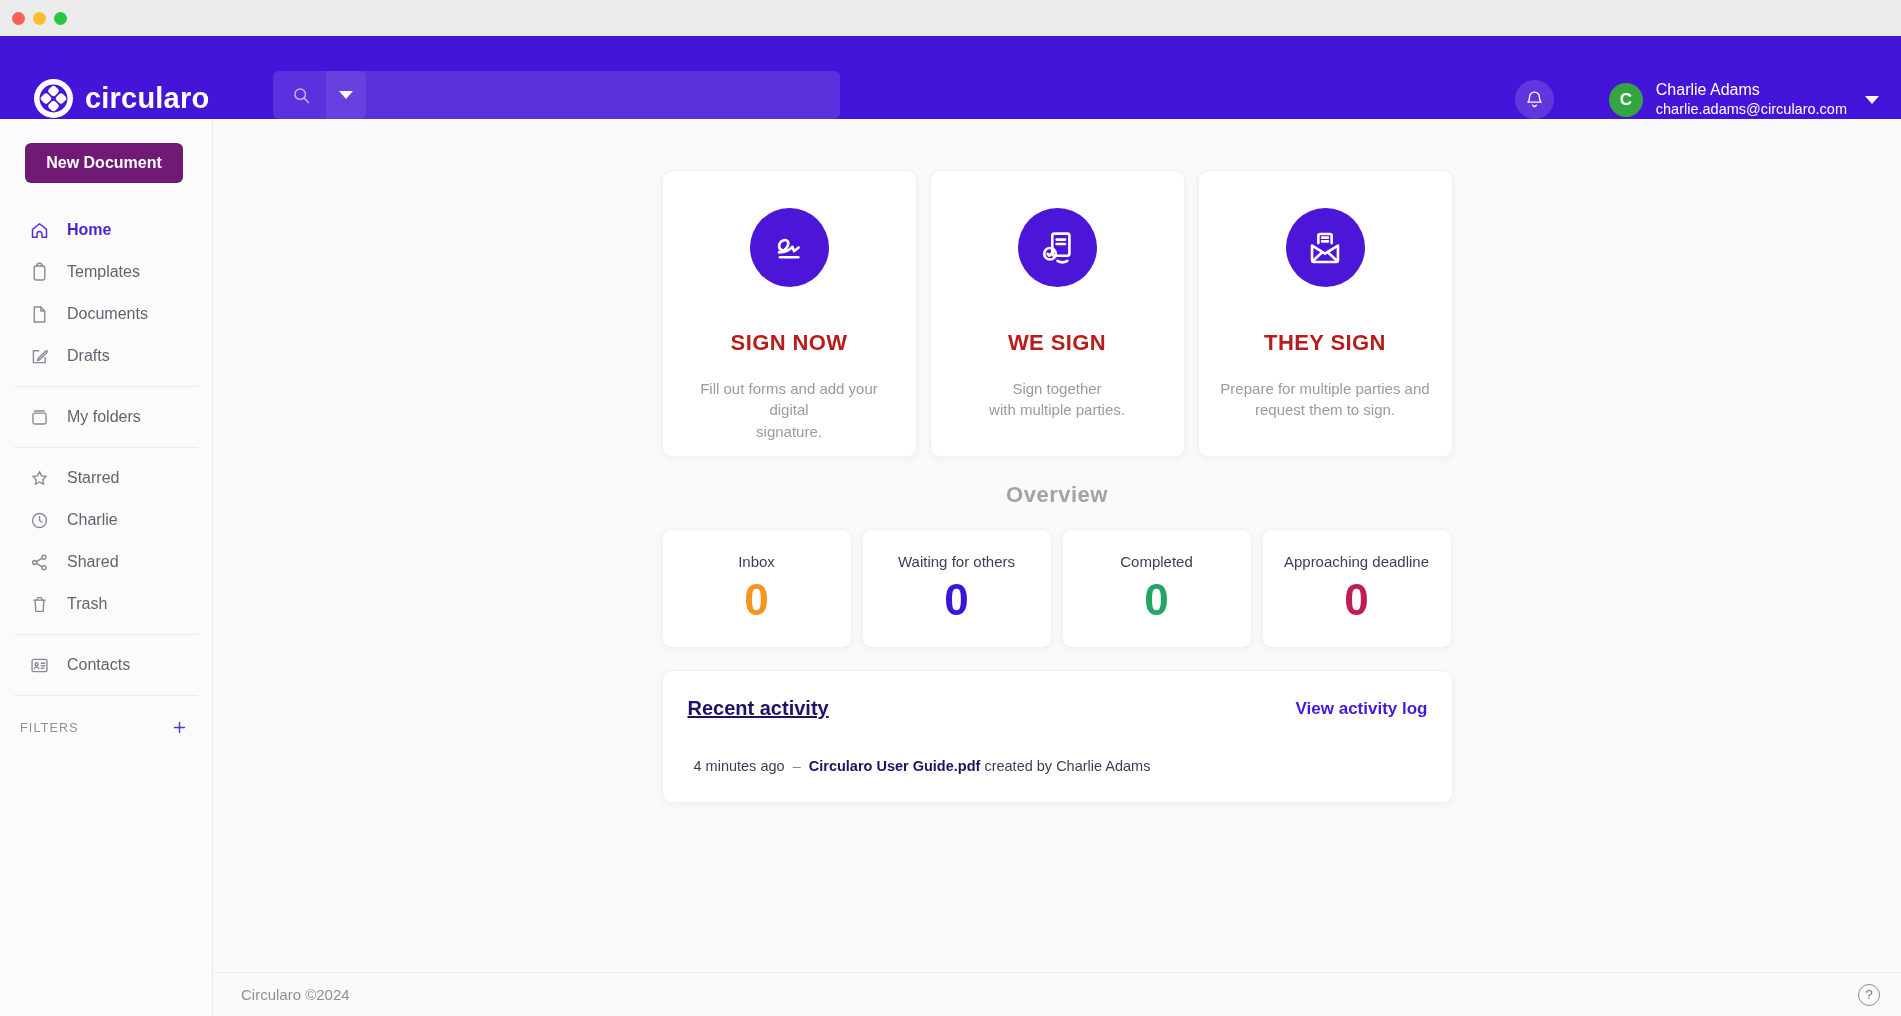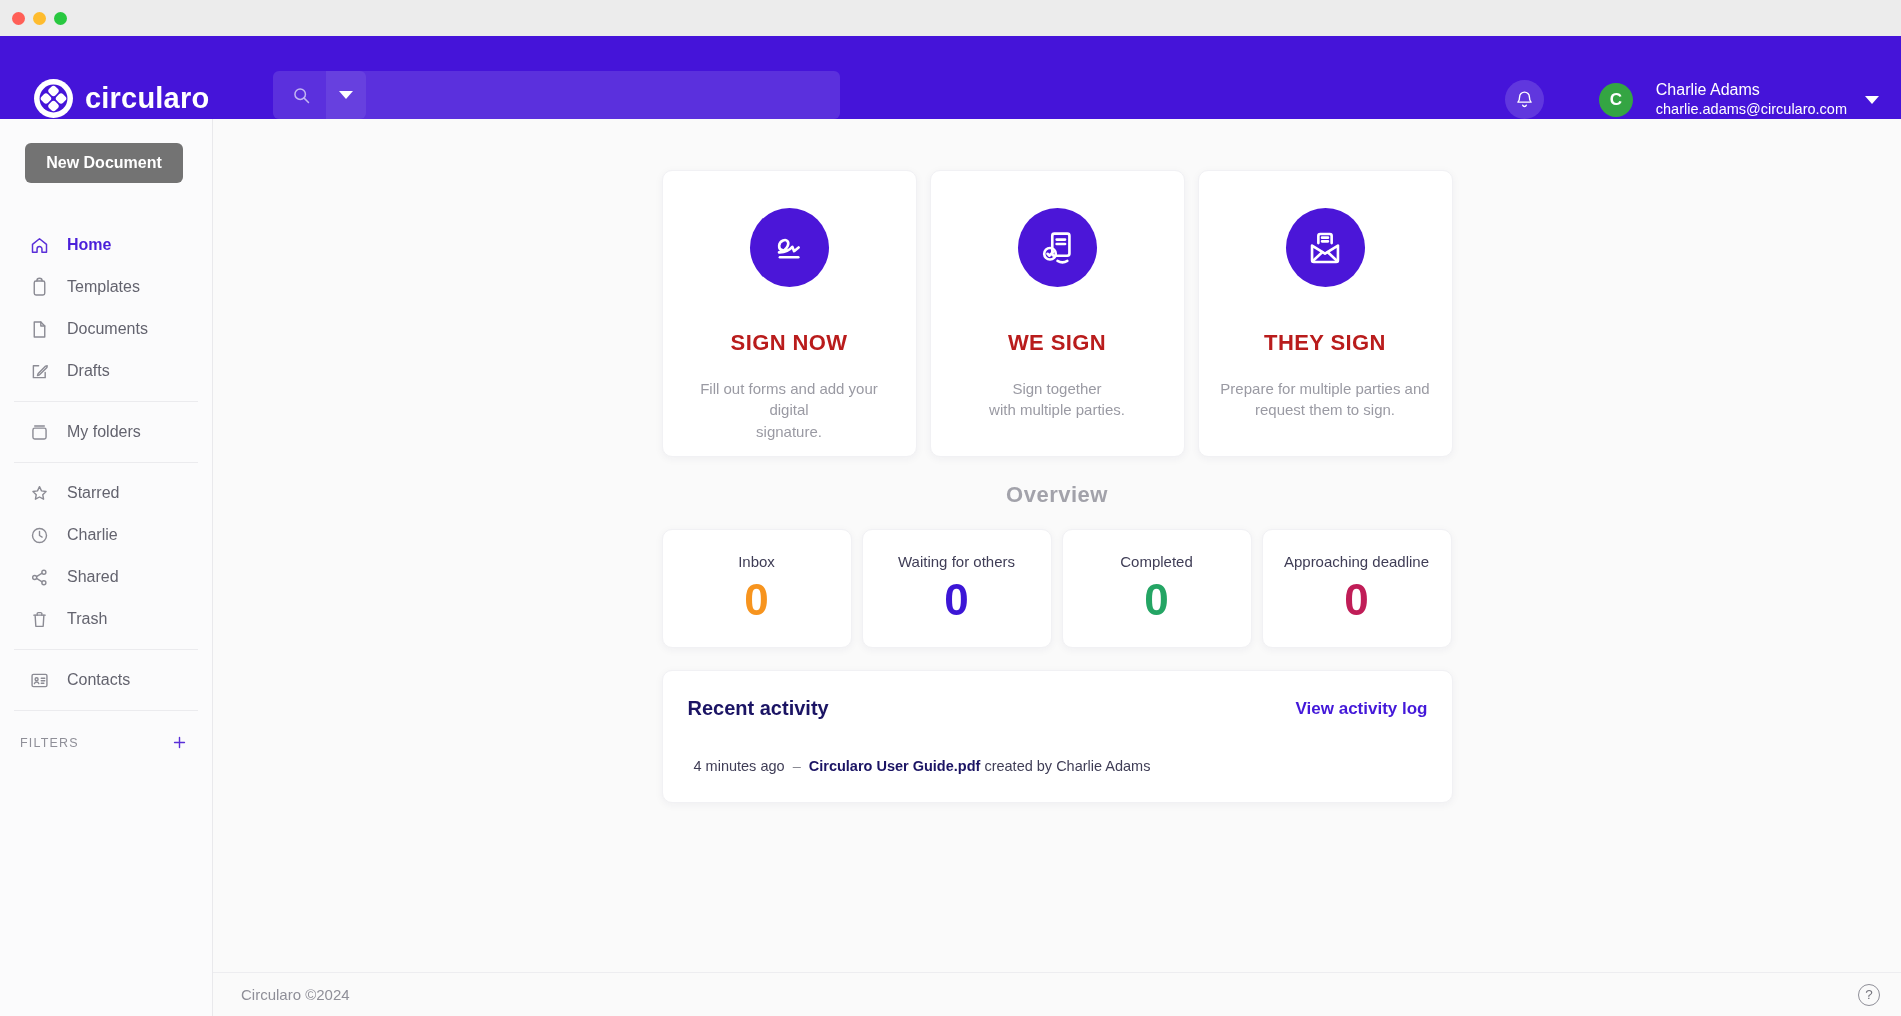--- a/index.html
+++ b/index.html
@@ -24,33 +24,33 @@
   .search-dd { width:40px; height:48px; border-radius:0 6px 6px 0; background:rgba(255,255,255,.08);
     display:flex; align-items:center; justify-content:center; cursor:pointer; }
   .caret-down { width:0; height:0; border-left:7px solid transparent; border-right:7px solid transparent;
     border-top:8px solid #fff; }
   .header-right { margin-left:auto; display:flex; align-items:center; }
   .bell-wrap { width:39px; height:39px; border-radius:50%; background:rgba(255,255,255,.15);
     display:flex; align-items:center; justify-content:center; color:#fff; }
   .avatar { width:34px; height:34px; border-radius:50%; background:#34a543; color:#fff;
     display:flex; align-items:center; justify-content:center; font-size:17px; font-weight:700;
     margin-left:55px; }
-  .user-text { margin-left:23px; color:#fff; line-height:1.25; }
+  .user-text { margin-left:13px; color:#fff; line-height:1.25; }
   .user-name { font-size:16px; font-weight:400; }
   .user-email { font-size:14.5px; }
   .user-caret { margin-left:18px; width:0; height:0; border-left:7px solid transparent;
     border-right:7px solid transparent; border-top:8px solid #fff; }
 
   
   .layout { display:flex; height:897px; }
   .sidebar { width:213px; background:#fbfbfc; border-right:1px solid #e9e9ec; padding-top:24px; flex:0 0 auto; }
   .main { flex:1; display:flex; flex-direction:column; background:#fafafa; }
 
   
-  .new-doc-btn { display:block; margin:0 0 41px 25px; width:158px; height:40px; background:#737373;
+  .new-doc-btn { display:block; margin:0 0 26px 25px; width:158px; height:40px; background:#701a75;
     border:none; border-radius:6px; color:#fff; font-size:16px; font-weight:700;
     font-family:"Liberation Sans", sans-serif; cursor:pointer; }
   .nav-group { list-style:none; }
   .nav-item { height:42px; display:flex; align-items:center; padding-left:29px; cursor:pointer;
     color:#63636e; font-size:16px; }
   .nav-item .nav-icon { width:21px; height:21px; margin-right:17px; color:#8b8b94; display:flex; }
   .nav-item.active { color:#4a1fd9; font-weight:700; }
   .nav-item.active .nav-icon { color:#5a2fd8; }
   .side-divider { height:1px; background:#ebebee; margin:9px 14px; }
   .filters-row { margin-top:23px; display:flex; align-items:center; justify-content:space-between;
@@ -79,21 +79,21 @@
   .stat-label { font-size:15px; color:#3f3d56; }
   .stat-value { margin-top:6px; font-size:44px; font-weight:700; line-height:1.1; }
   .stat-value.c0 { color:#f7941e; }
   .stat-value.c1 { color:#3c16d6; }
   .stat-value.c2 { color:#24a564; }
   .stat-value.c3 { color:#c01d57; }
 
   .activity-card { margin-top:22px; width:791px; height:133px; background:#fff; border:1px solid #f1f1f4;
     border-radius:10px; box-shadow:0 2px 8px rgba(30,30,70,.05); padding:26px 24px 0 25px; }
   .activity-head { display:flex; align-items:center; justify-content:space-between; }
-  .activity-title { font-size:20px; font-weight:700; color:#1b1464; }
+  .activity-title { font-size:20px; font-weight:700; color:#1b1464;text-decoration:underline; }
   .activity-link { font-size:17px; font-weight:700; color:#4318d9; text-decoration:none; cursor:pointer; }
   .activity-row { margin-top:38px; padding-left:6px; font-size:14.5px; color:#3f3d56; }
   .activity-time { color:#3f3d56; }
   .activity-sep { color:#8a8a93; margin:0 4px; }
   .activity-file { font-weight:700; color:#1b1464; cursor:pointer; }
 
   
   .footer { height:44px; border-top:1px solid #ededf0; display:flex; align-items:center;
     padding:0 21px 0 28px; background:#fafafa; }
   .footer-copy { color:#8f8f98; font-size:15px; }

